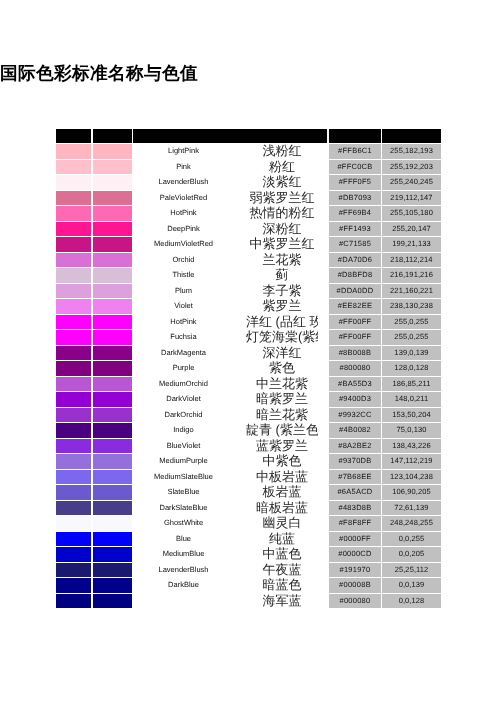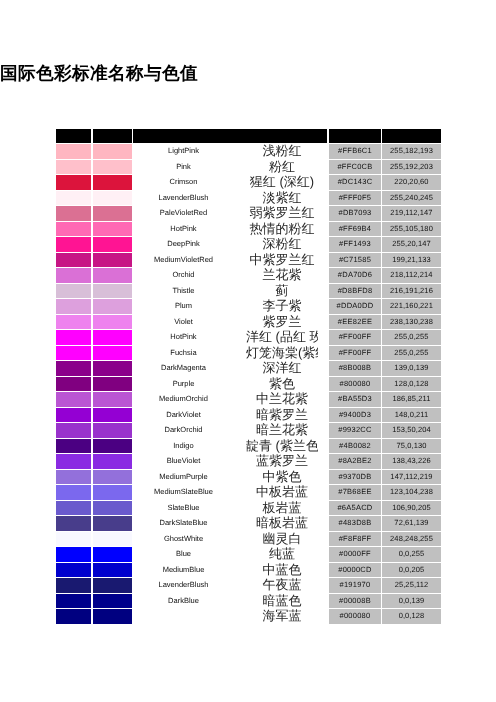--- a/index.html
+++ b/index.html
@@ -75,28 +75,20 @@
         </div>
         <div class="row">
           <div class="cell sw1" style="background:#FFC0CB"></div>
           <div class="cell sw2" style="background:#FFC0CB"></div>
           <div class="txt nm">Pink</div>
           <div class="txt cn">粉红</div>
           <div class="txt hx">#FFC0CB</div>
           <div class="txt rgb">255,192,203</div>
         </div>
         <div class="row">
-          <div class="cell sw1" style="background:#DC143C"></div>
-          <div class="cell sw2" style="background:#DC143C"></div>
-          <div class="txt nm">Crimson</div>
-          <div class="txt cn">猩红 (深红)</div>
-          <div class="txt hx">#DC143C</div>
-          <div class="txt rgb">220,20,60</div>
-        </div>
-        <div class="row">
           <div class="cell sw1" style="background:#FFF0F5"></div>
           <div class="cell sw2" style="background:#FFF0F5"></div>
           <div class="txt nm">LavenderBlush</div>
           <div class="txt cn">淡紫红</div>
           <div class="txt hx">#FFF0F5</div>
           <div class="txt rgb">255,240,245</div>
         </div>
         <div class="row">
           <div class="cell sw1" style="background:#DB7093"></div>
           <div class="cell sw2" style="background:#DB7093"></div>

